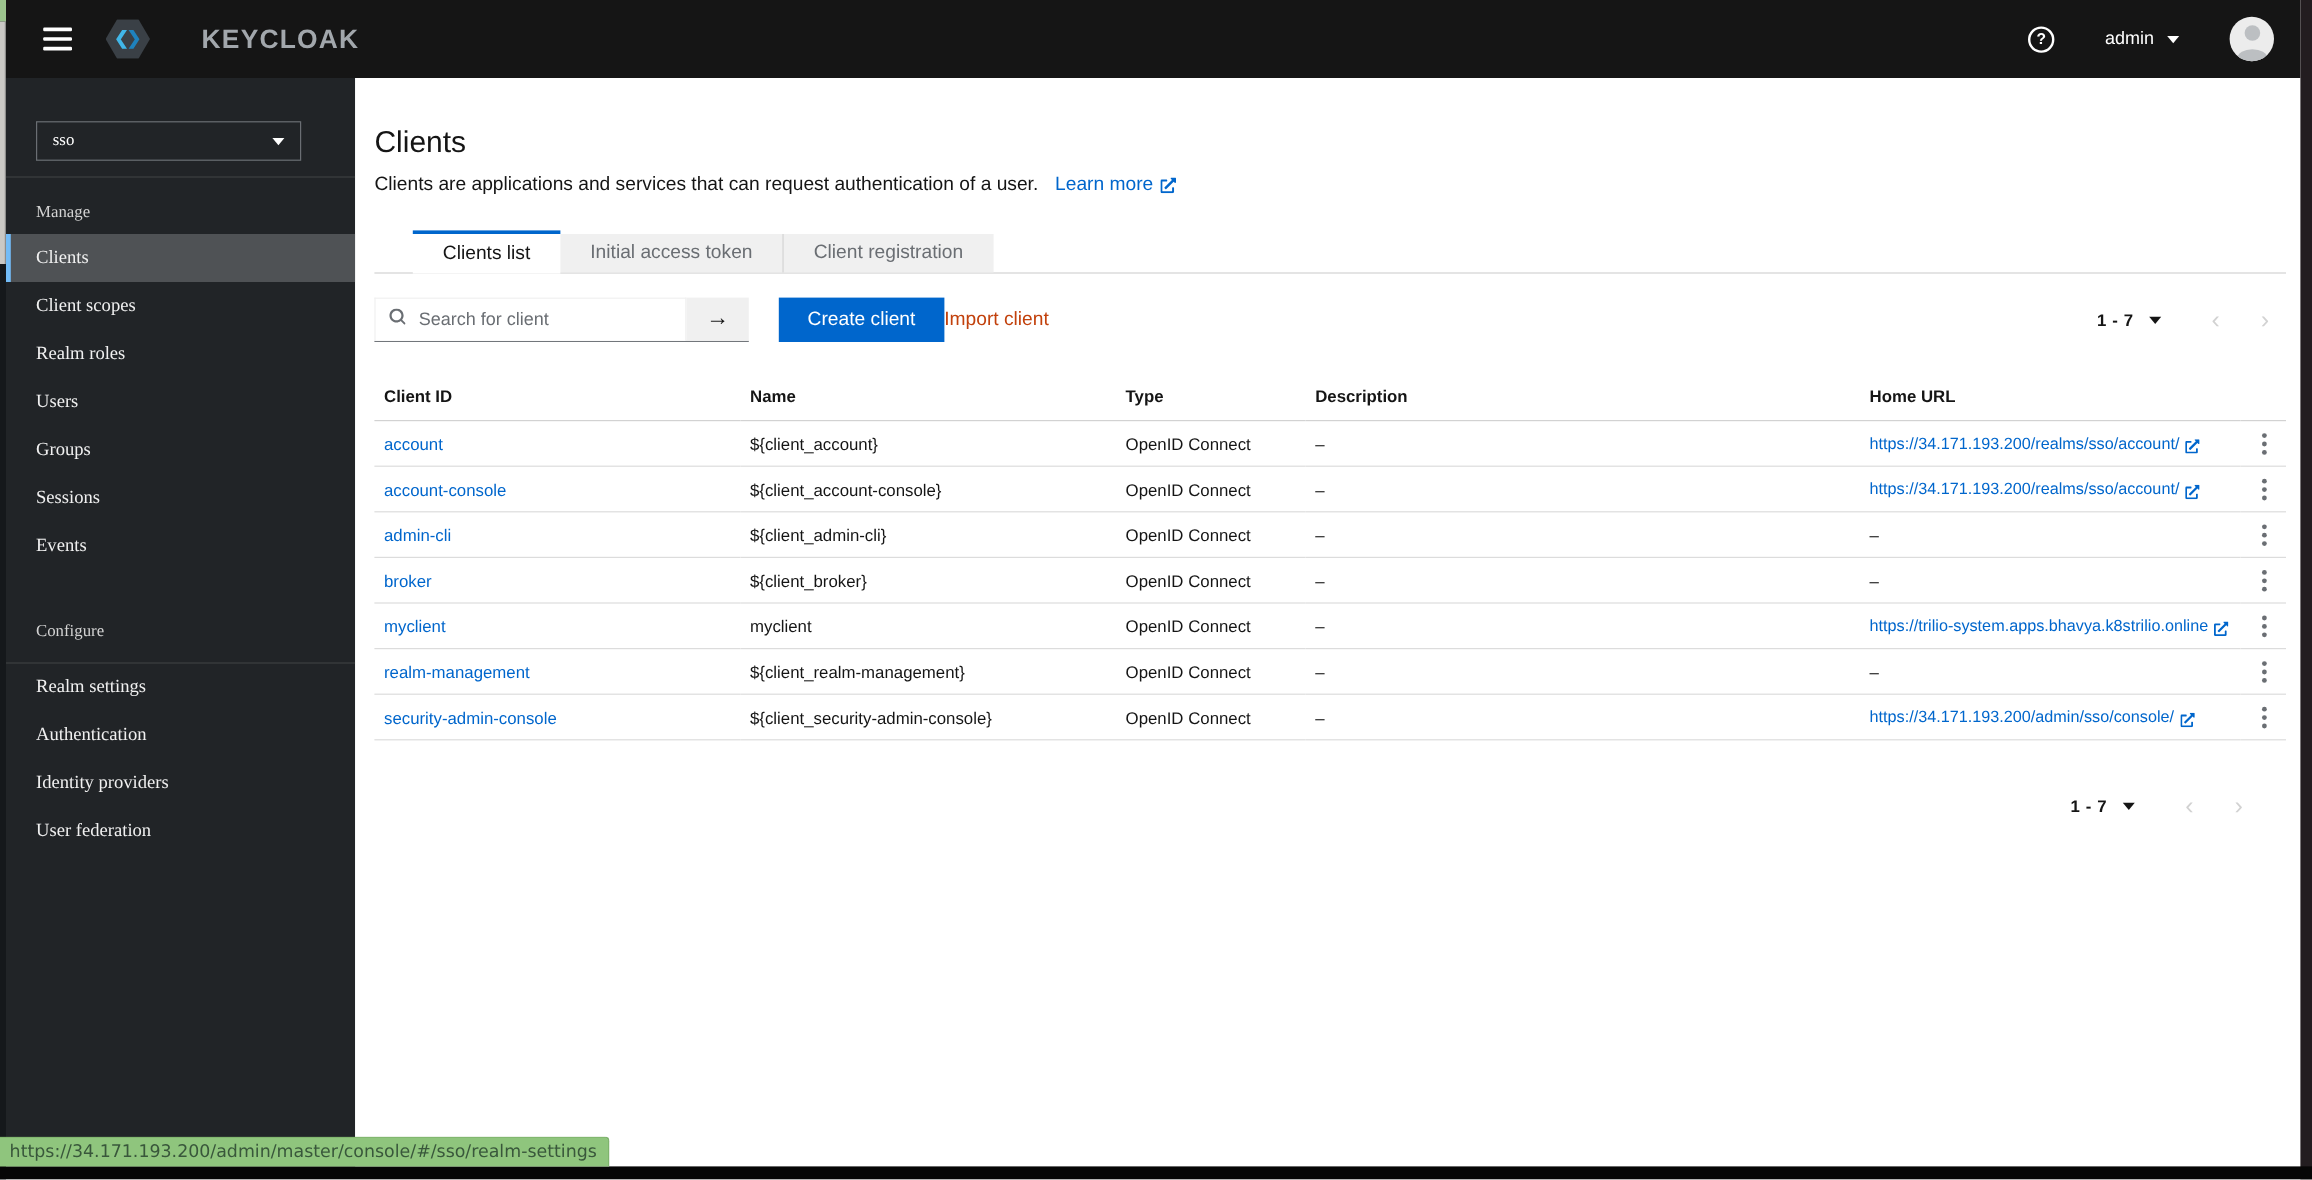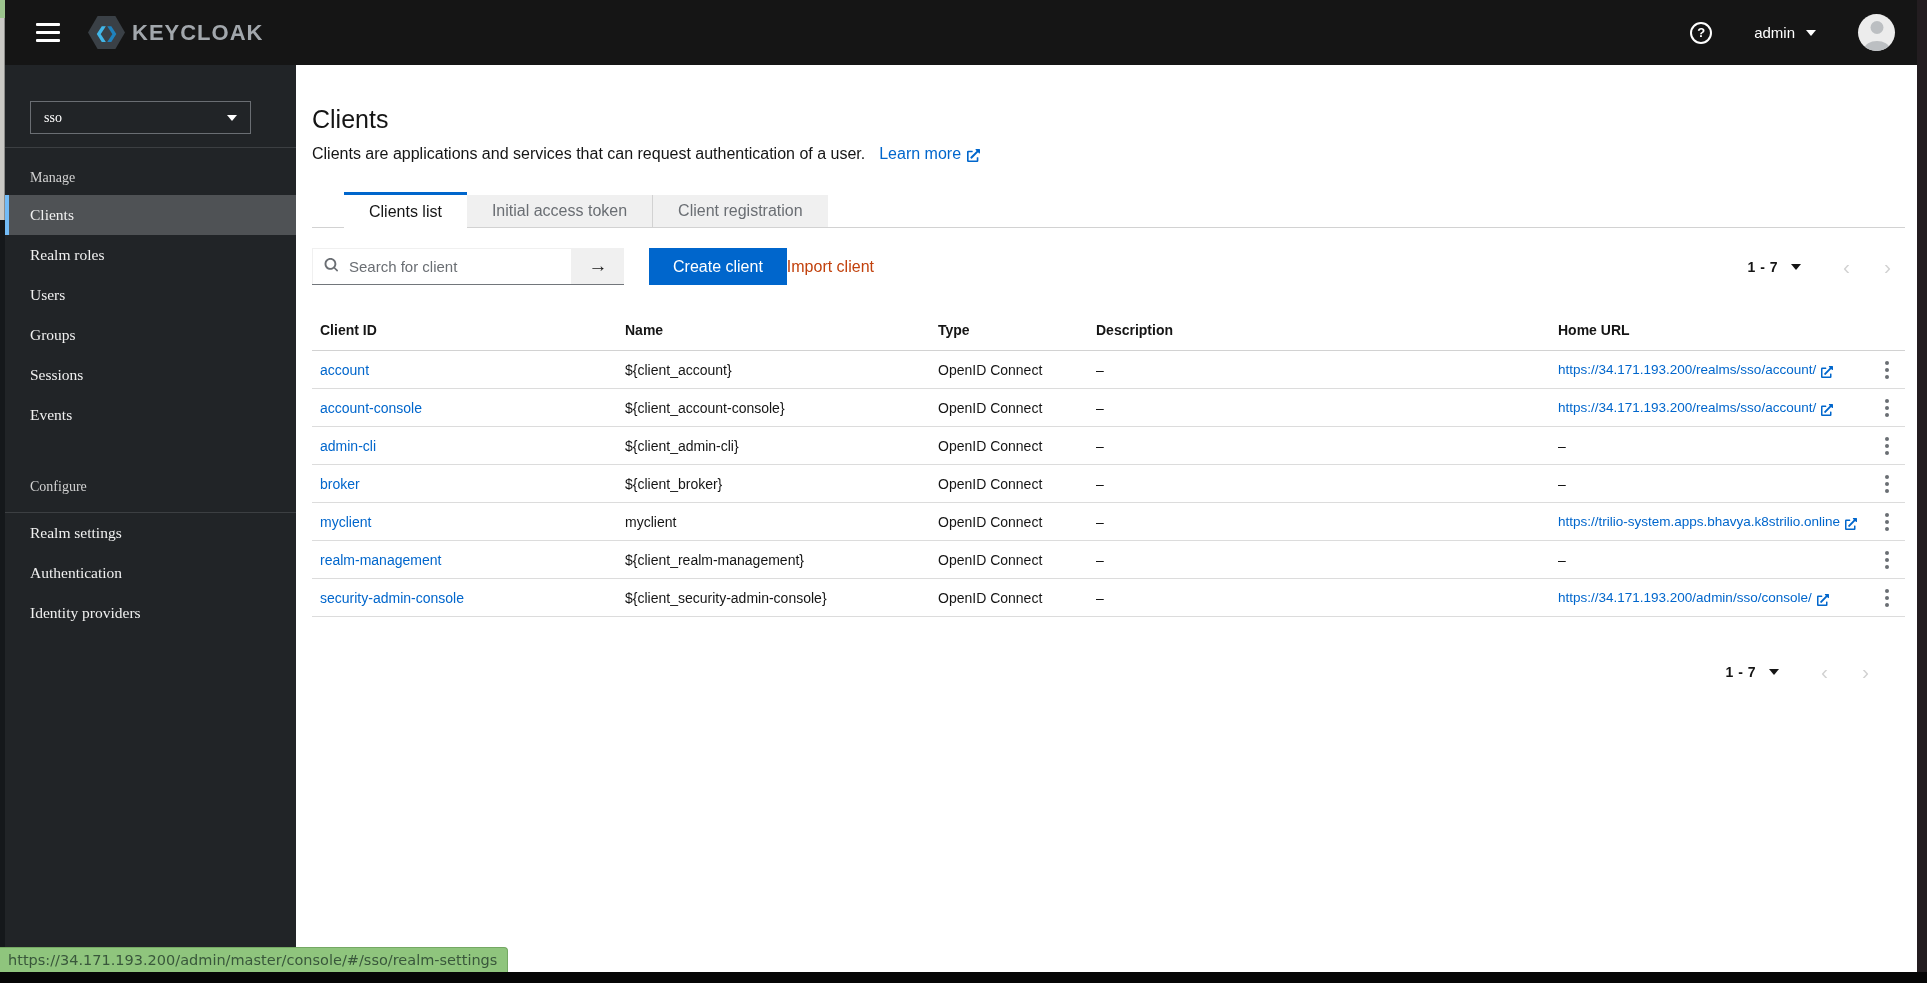--- a/index.html
+++ b/index.html
@@ -31,21 +31,21 @@
   .hamburger { margin-left:27px; background:none; border:none; padding:6px 4px; display:flex; flex-direction:column; gap:5px; cursor:pointer; }
   .hamburger i { display:block; width:24px; height:3px; background:#fff; border-radius:1px; }
   .brand { display:flex; align-items:center; gap:7px; margin-left:24px; }
   .logo-hex {
     width:37px; height:33px; background:#3a4046; display:flex; align-items:center; justify-content:center;
     clip-path:polygon(26% 0, 74% 0, 100% 50%, 74% 100%, 26% 100%, 0 50%);
   }
   .logo-hex b { font-size:15px; font-weight:700; line-height:1; }
   .logo-hex .chev-l { color:#41b6e8; margin-right:-2px; }
   .logo-hex .chev-r { color:#1f82bd; }
-  .brand-text { color:#a2a7ac; font-size:22px; font-weight:700; letter-spacing:1px; }
+  .brand-text { color:#a2a7ac; font-size:22px; font-weight:700; letter-spacing:1px;margin-left:36px; }
   .hdr-right { margin-left:auto; display:flex; align-items:center; gap:42px; margin-right:22px; }
   .help-icon { width:22px; height:22px; border:2px solid #fff; border-radius:50%; color:#fff; font-size:13px; font-weight:700; display:flex; align-items:center; justify-content:center; cursor:pointer; }
   .user-menu { display:flex; align-items:center; gap:11px; color:#fff; font-size:15px; cursor:pointer; }
   .caret-down { width:0; height:0; border-left:5px solid transparent; border-right:5px solid transparent; border-top:6px solid #fff; }
   .avatar { width:37px; height:37px; border-radius:50%; background:#ececec; position:relative; overflow:hidden; cursor:pointer; }
   .avatar .head { position:absolute; top:7px; left:50%; transform:translateX(-50%); width:13px; height:13px; border-radius:50%; background:#bcbfc2; }
   .avatar .torso { position:absolute; bottom:-5px; left:50%; transform:translateX(-50%); width:25px; height:15px; border-radius:50% 50% 0 0; background:#bcbfc2; }
 
   
   .bd { flex:1; display:flex; min-height:0; }
@@ -152,20 +152,23 @@
         </div>
         <div class="sidebar-divider"></div>
         <div id="nav-sections">
             <div class="nav-section">
     <div class="nav-section-label">Manage</div>
     <div class="nav-items">
                 <a class="nav-item active">
                   <span class="nav-item-label">Clients</span>
                 </a>
                 <a class="nav-item">
+                  <span class="nav-item-label">Client scopes</span>
+                </a>
+                <a class="nav-item">
                   <span class="nav-item-label">Realm roles</span>
                 </a>
                 <a class="nav-item">
                   <span class="nav-item-label">Users</span>
                 </a>
                 <a class="nav-item">
                   <span class="nav-item-label">Groups</span>
                 </a>
                 <a class="nav-item">
                   <span class="nav-item-label">Sessions</span>
@@ -180,20 +183,23 @@
     <div class="nav-divider"></div>
               <div class="nav-items">
                 <a class="nav-item">
                   <span class="nav-item-label">Realm settings</span>
                 </a>
                 <a class="nav-item">
                   <span class="nav-item-label">Authentication</span>
                 </a>
                 <a class="nav-item">
                   <span class="nav-item-label">Identity providers</span>
+                </a>
+                <a class="nav-item">
+                  <span class="nav-item-label">User federation</span>
                 </a>
               </div>
   </div>
           </div>
       </nav>
 
       <main class="main">
 
         <h1 class="page-title">Clients</h1>
         <div class="page-desc">

